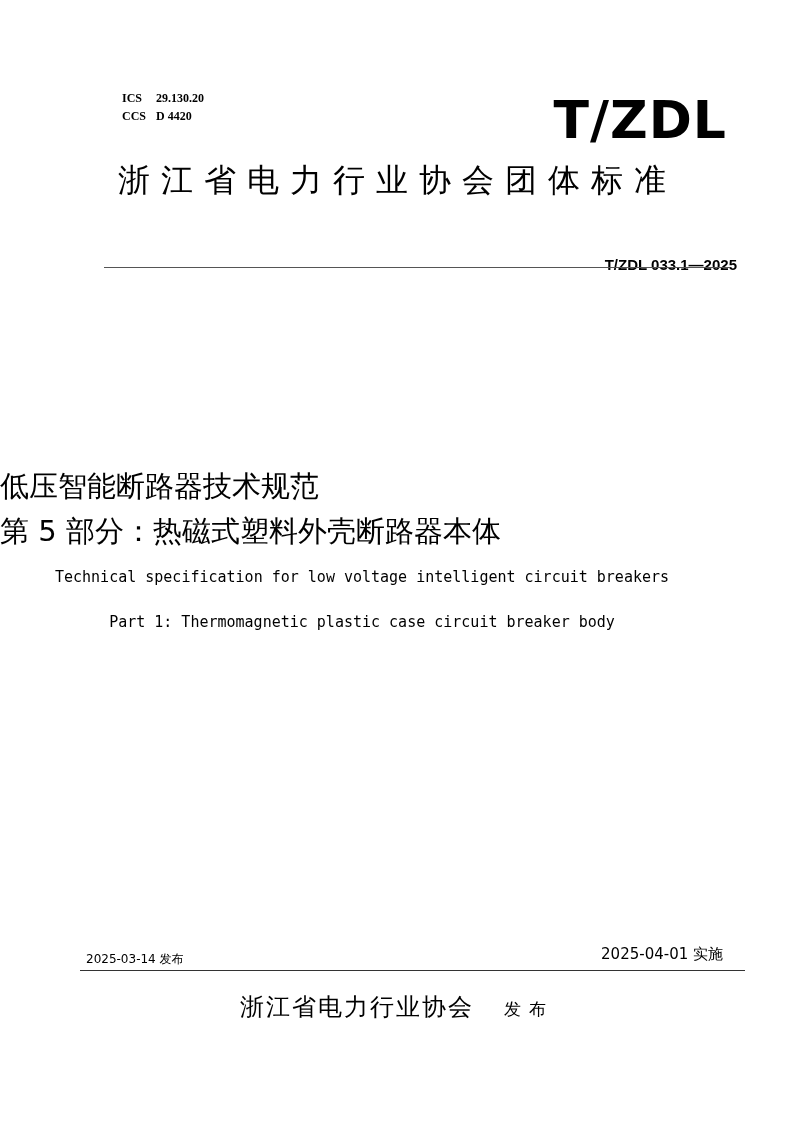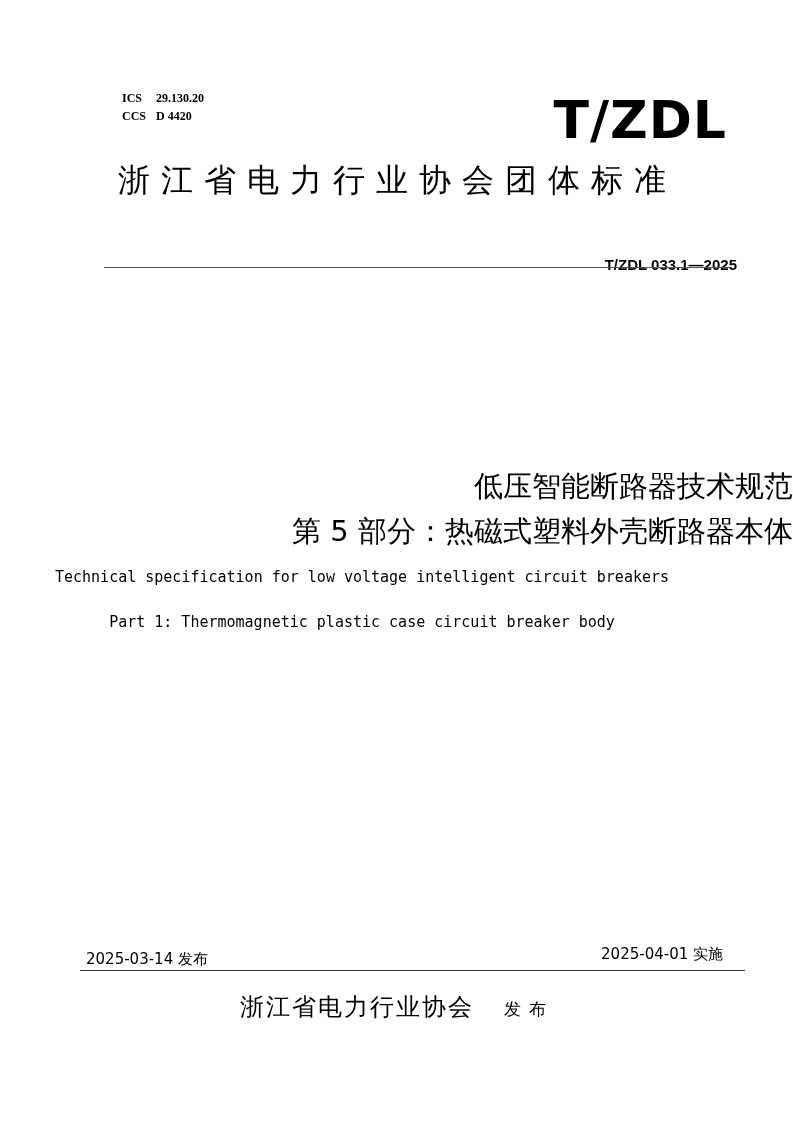--- a/index.html
+++ b/index.html
@@ -5,27 +5,27 @@
   html, body { margin: 0; padding: 0; background: #ffffff; }
   body { width: 793px; height: 1122px; position: relative; overflow: hidden; color: #000; font-family: "DejaVu Sans", sans-serif; }
   .abs { position: absolute; }
   .ics { left: 122px; top: 89px; font-family: Liberation Serif, serif; font-weight: bold; font-size: 12px; line-height: 18px; }
   .ics .row span { display: inline-block; }
   .ics .lbl { width: 34px; }
   .logo { right: 66px; top: 92px; font-family: "DejaVu Sans", sans-serif; font-weight: bold; font-size: 52px; line-height: 56px; letter-spacing: 1px; }
   .org-title { left: 118px; top: 160px; width: 600px; font-size: 32px; line-height: 40px; letter-spacing: 11px; white-space: nowrap; font-family: "DejaVu Sans", sans-serif; }
   .stdno { right: 56px; top: 215px; font-family: "Liberation Sans", sans-serif; font-weight: bold; font-size: 15px; line-height: 20px; margin-top: 40px; }
   .rule1 { left: 104px; top: 267px; width: 626px; height: 0; border-top: 1.5px solid #555; }
-  .cn-title { left: 0; width: 793px; text-align: right; font-size: 29px; line-height: 40px; font-family: "DejaVu Sans", sans-serif; }
+  .cn-title { left: 0; width: 793px; text-align: left; font-size: 29px; line-height: 40px; font-family: "DejaVu Sans", sans-serif; }
   .cn1 { top: 466px; }
   .cn2 { top: 511px; }
   .en-title { left: 0; width: 724px; text-align: center; font-family: "DejaVu Sans Mono", monospace; font-size: 15px; line-height: 20px; }
   .en1 { top: 567px; }
   .en2 { top: 612px; }
-  .pubdate { left: 86px; top: 948px; font-family: "DejaVu Sans", sans-serif; font-size: 15px; line-height: 22px; }
+  .pubdate { left: 86px; top: 948px; font-family: "DejaVu Sans", sans-serif; font-size: 12px; line-height: 22px; }
   .effdate { right: 70px; top: 943px; font-family: "DejaVu Sans", sans-serif; font-size: 15px; line-height: 22px; }
   .rule2 { left: 80px; top: 970px; width: 665px; height: 0; border-top: 1.5px solid #333; }
   .issuer { left: 240px; top: 990px; font-size: 24px; line-height: 34px; letter-spacing: 2px; font-family: "DejaVu Sans", sans-serif; white-space: nowrap; }
   .issuer .pub { font-size: 17px; letter-spacing: 8px; margin-left: 30px; }
 </style>
 </head>
 <body>
 
 <div class="abs ics">
   <div class="row">

